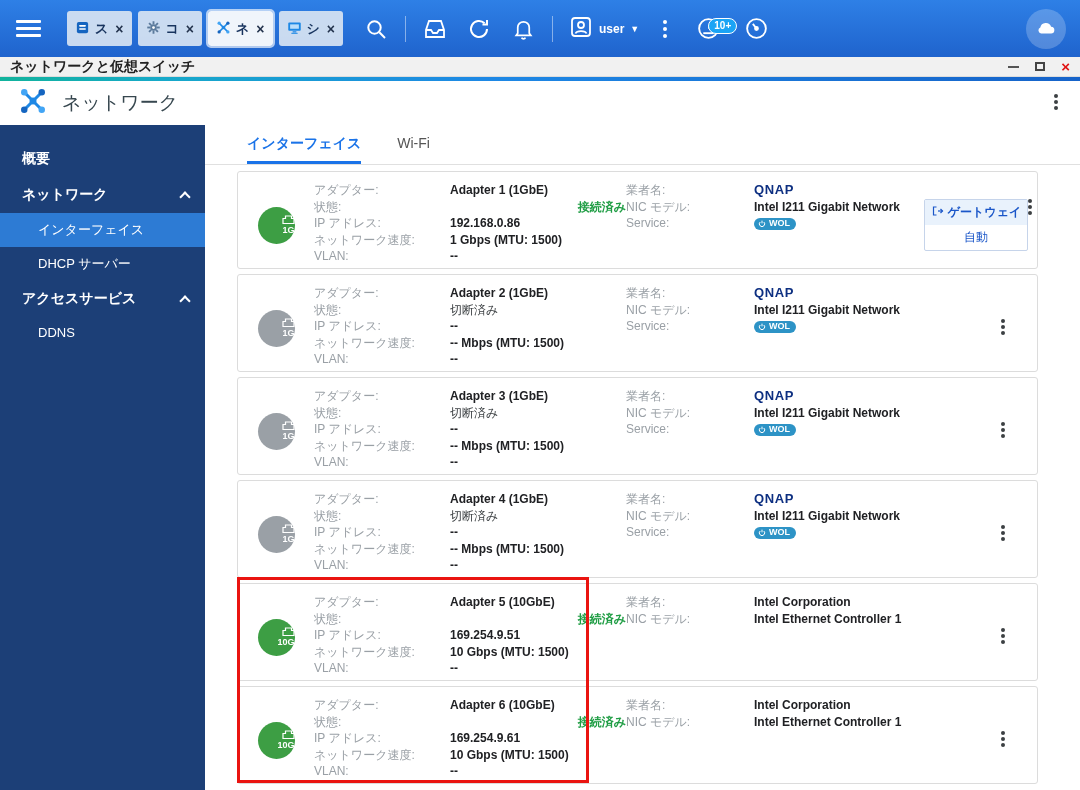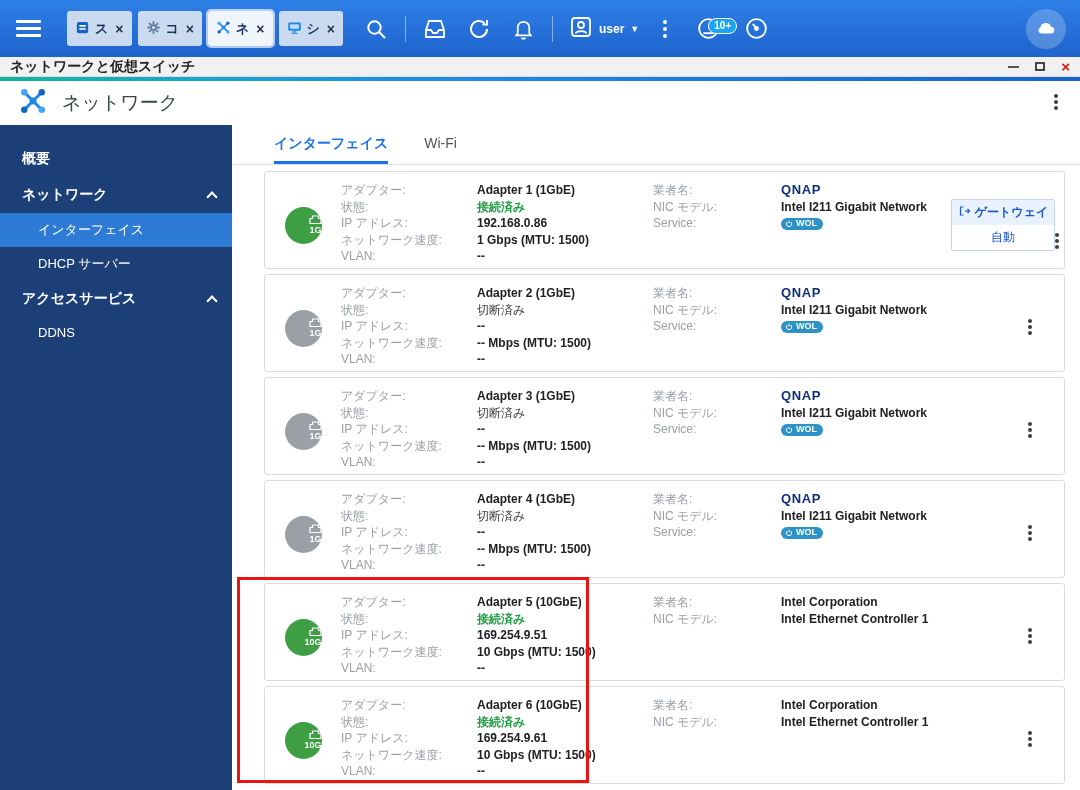--- a/index.html
+++ b/index.html
@@ -36,21 +36,21 @@
 
   .accent-line { height:4px; background:linear-gradient(90deg,#12b39c 0%,#17a9c9 15%,#1e88e5 45%,#1663c9 100%); }
 
   
   .app-header { height:44px; background:#fff; display:flex; align-items:center; padding:0 20px 0 18px; }
   .app-title { font-size:19px; color:#37474f; margin-left:14px; }
   .app-header .menu-right { margin-left:auto; }
 
   
   .content-row { display:flex; height:665px; }
-  .sidebar { width:232px; background:#1c3f77; color:#fff; position:relative; padding-top:16px; flex:none; }
+  .sidebar { width:205px; background:#1c3f77; color:#fff; position:relative; padding-top:16px; flex:none; }
   .side-item { padding:9px 16px 9px 22px; font-size:14px; font-weight:bold; display:flex; align-items:center; justify-content:space-between; cursor:pointer; }
   .side-sub { padding:8px 16px 8px 38px; font-size:13px; cursor:pointer; }
   .side-sub.selected { background:#2d7bd4; }
   .chev { width:8px; height:8px; border-left:2px solid #fff; border-top:2px solid #fff; transform:rotate(45deg); margin-top:3px; }
   .side-footer { position:absolute; bottom:12px; left:8px; display:flex; align-items:center; background:#fff; border-radius:16px; padding:2px; font-size:12px; font-weight:bold; box-shadow:0 1px 3px rgba(0,0,0,.3); }
   .sf-basic { background:#1565d8; color:#fff; border-radius:14px; padding:5px 12px; cursor:pointer; }
   .sf-adv { color:#333; padding:5px 12px; cursor:pointer; }
 
   .main { flex:1; background:#fff; display:flex; flex-direction:column; }
   .tabbar { display:flex; gap:36px; padding:10px 0 0 42px; border-bottom:1px solid #e0e0e0; }
@@ -62,27 +62,27 @@
   .card { width:801px; height:98px; background:#fff; border:1px solid #dcdcdc; border-radius:3px; margin-bottom:5px; display:flex; align-items:flex-start; padding-top:10px; }
   .c-icon { width:76px; display:flex; justify-content:center; align-self:center; flex:none; }
   .circle { width:37px; height:37px; border-radius:50%; background:#3d9e44; display:flex; flex-direction:column; align-items:flex-end; justify-content:center; color:#fff; }
   .circle.gray { background:#9aa0a6; }
   .cbadge { font-size:9px; font-weight:bold; margin-top:1px; }
   .col { font-size:12px; line-height:16.5px; }
   .f-labels { width:136px; color:#9aa0a6; flex:none; }
   .f-values { width:176px; color:#202124; font-weight:bold; flex:none; }
   .v-labels { width:128px; color:#9aa0a6; flex:none; }
   .v-values { width:170px; color:#202124; font-weight:bold; flex:none; }
-  .st-green { color:#1f9d44; }
+  .st-green { color:#1f9d44;text-align:right; }
   .st-off { color:#3c4043; font-weight:normal; }
   .qnap { font-weight:800; color:#0d2f81; letter-spacing:.6px; font-size:13px; line-height:16.5px; }
   .nic { white-space:nowrap; overflow:hidden; max-width:160px; }
   .wolrow { margin-top:1px; }
   .wol { display:inline-flex; align-items:center; gap:3px; background:#2d93c6; color:#fff; font-size:9px; font-weight:bold; border-radius:6px; padding:1.5px 6px 1.5px 4px; line-height:1.1; }
-  .right-group { margin-left:auto; margin-right:30px; display:flex; align-items:flex-end; align-self:center; }
+  .right-group { margin-left:auto; margin-right:30px; display:flex; align-items:flex-start; align-self:center; }
   .gateway { width:104px; border:1px solid #c6d4ea; border-radius:2px; text-align:center; font-size:12px; color:#1a56c8; background:#fff; cursor:pointer; }
   .gw-top { background:#e9f2fc; padding:4px 2px; font-weight:bold; display:flex; align-items:center; justify-content:center; gap:4px; }
   .gw-bottom { padding:4px 2px; }
 
   .red-annotation { position:absolute; left:237px; top:577px; width:352px; height:206px; border:3px solid #ea1410; z-index:60; pointer-events:none; }
 </style>
 </head>
 <body>
 
 <div class="taskbar">

